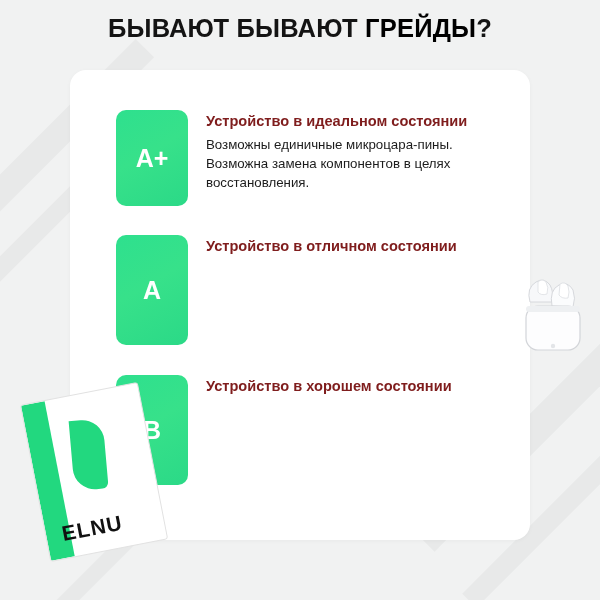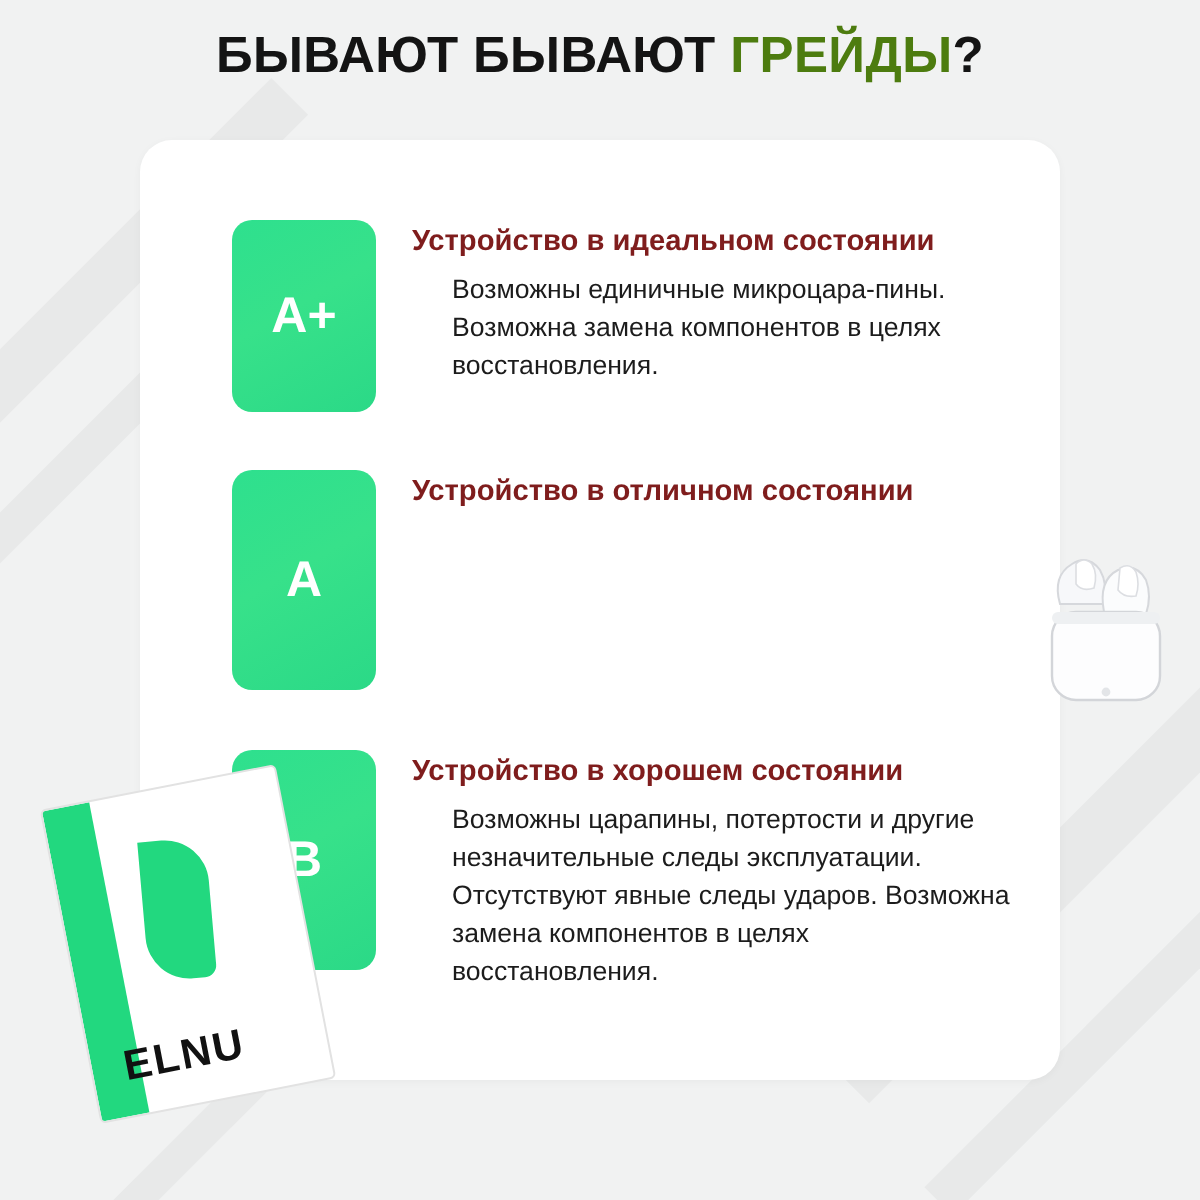--- a/index.html
+++ b/index.html
@@ -40,21 +40,21 @@
     left: 0;
     width: 600px;
     text-align: center;
     font-size: 25.5px;
     font-weight: bold;
     letter-spacing: 0.2px;
     color: #141414;
     z-index: 3;
     white-space: nowrap;
   }
-  .title .accent { color: #4d7c0f; text-align: center; }
+  .title .accent { color: #000000; text-align: center; }
 
   
   .card {
     position: absolute;
     left: 70px;
     top: 70px;
     width: 460px;
     height: 470px;
     background: #ffffff;
     border-radius: 16px;
@@ -95,21 +95,20 @@
     font-weight: bold;
     color: #7f1d1d;
     line-height: 1.25;
     margin-bottom: 6px;
   }
   .grade-desc {
     font-size: 13.3px;
     color: #1c1c1c;
     line-height: 1.42;
     max-width: 292px;
-    margin-left: 20px;
   }
 
   
   .airpods {
     position: absolute;
     right: 6px;
     top: 272px;
     width: 78px;
     height: 86px;
     z-index: 4;
@@ -188,21 +187,20 @@
     <div class="badge tall">A</div>
     <div class="grade-text">
       <div class="grade-title">Устройство в отличном состоянии</div>
     </div>
   </div>
 
   <div class="grade-row row3">
     <div class="badge tall">B</div>
     <div class="grade-text">
       <div class="grade-title">Устройство в хорошем состоянии</div>
-      <div class="grade-desc">Возможны царапины, потертости и другие незначительные следы эксплуатации. Отсутствуют явные следы ударов. Возможна замена компонентов в целях восстановления.</div>
     </div>
   </div>
 
 </div>
 
 <svg class="airpods" viewBox="0 0 78 86">
   <g>
     <path d="M14 30 q-4 -14 6 -20 q8 -5 14 3 q4 7 2 17 z" fill="#f7f8fa" stroke="#d6d8dc" stroke-width="1"></path>
     <path d="M22 10 q4 -4 8 0 q3 5 1 12 q-6 2 -9 -2 z" fill="#ffffff" stroke="#dcdee2" stroke-width="0.8"></path>
     <path d="M36 34 q-3 -16 7 -21 q9 -4 14 5 q3 8 0 17 z" fill="#fbfcfd" stroke="#d6d8dc" stroke-width="1"></path>

